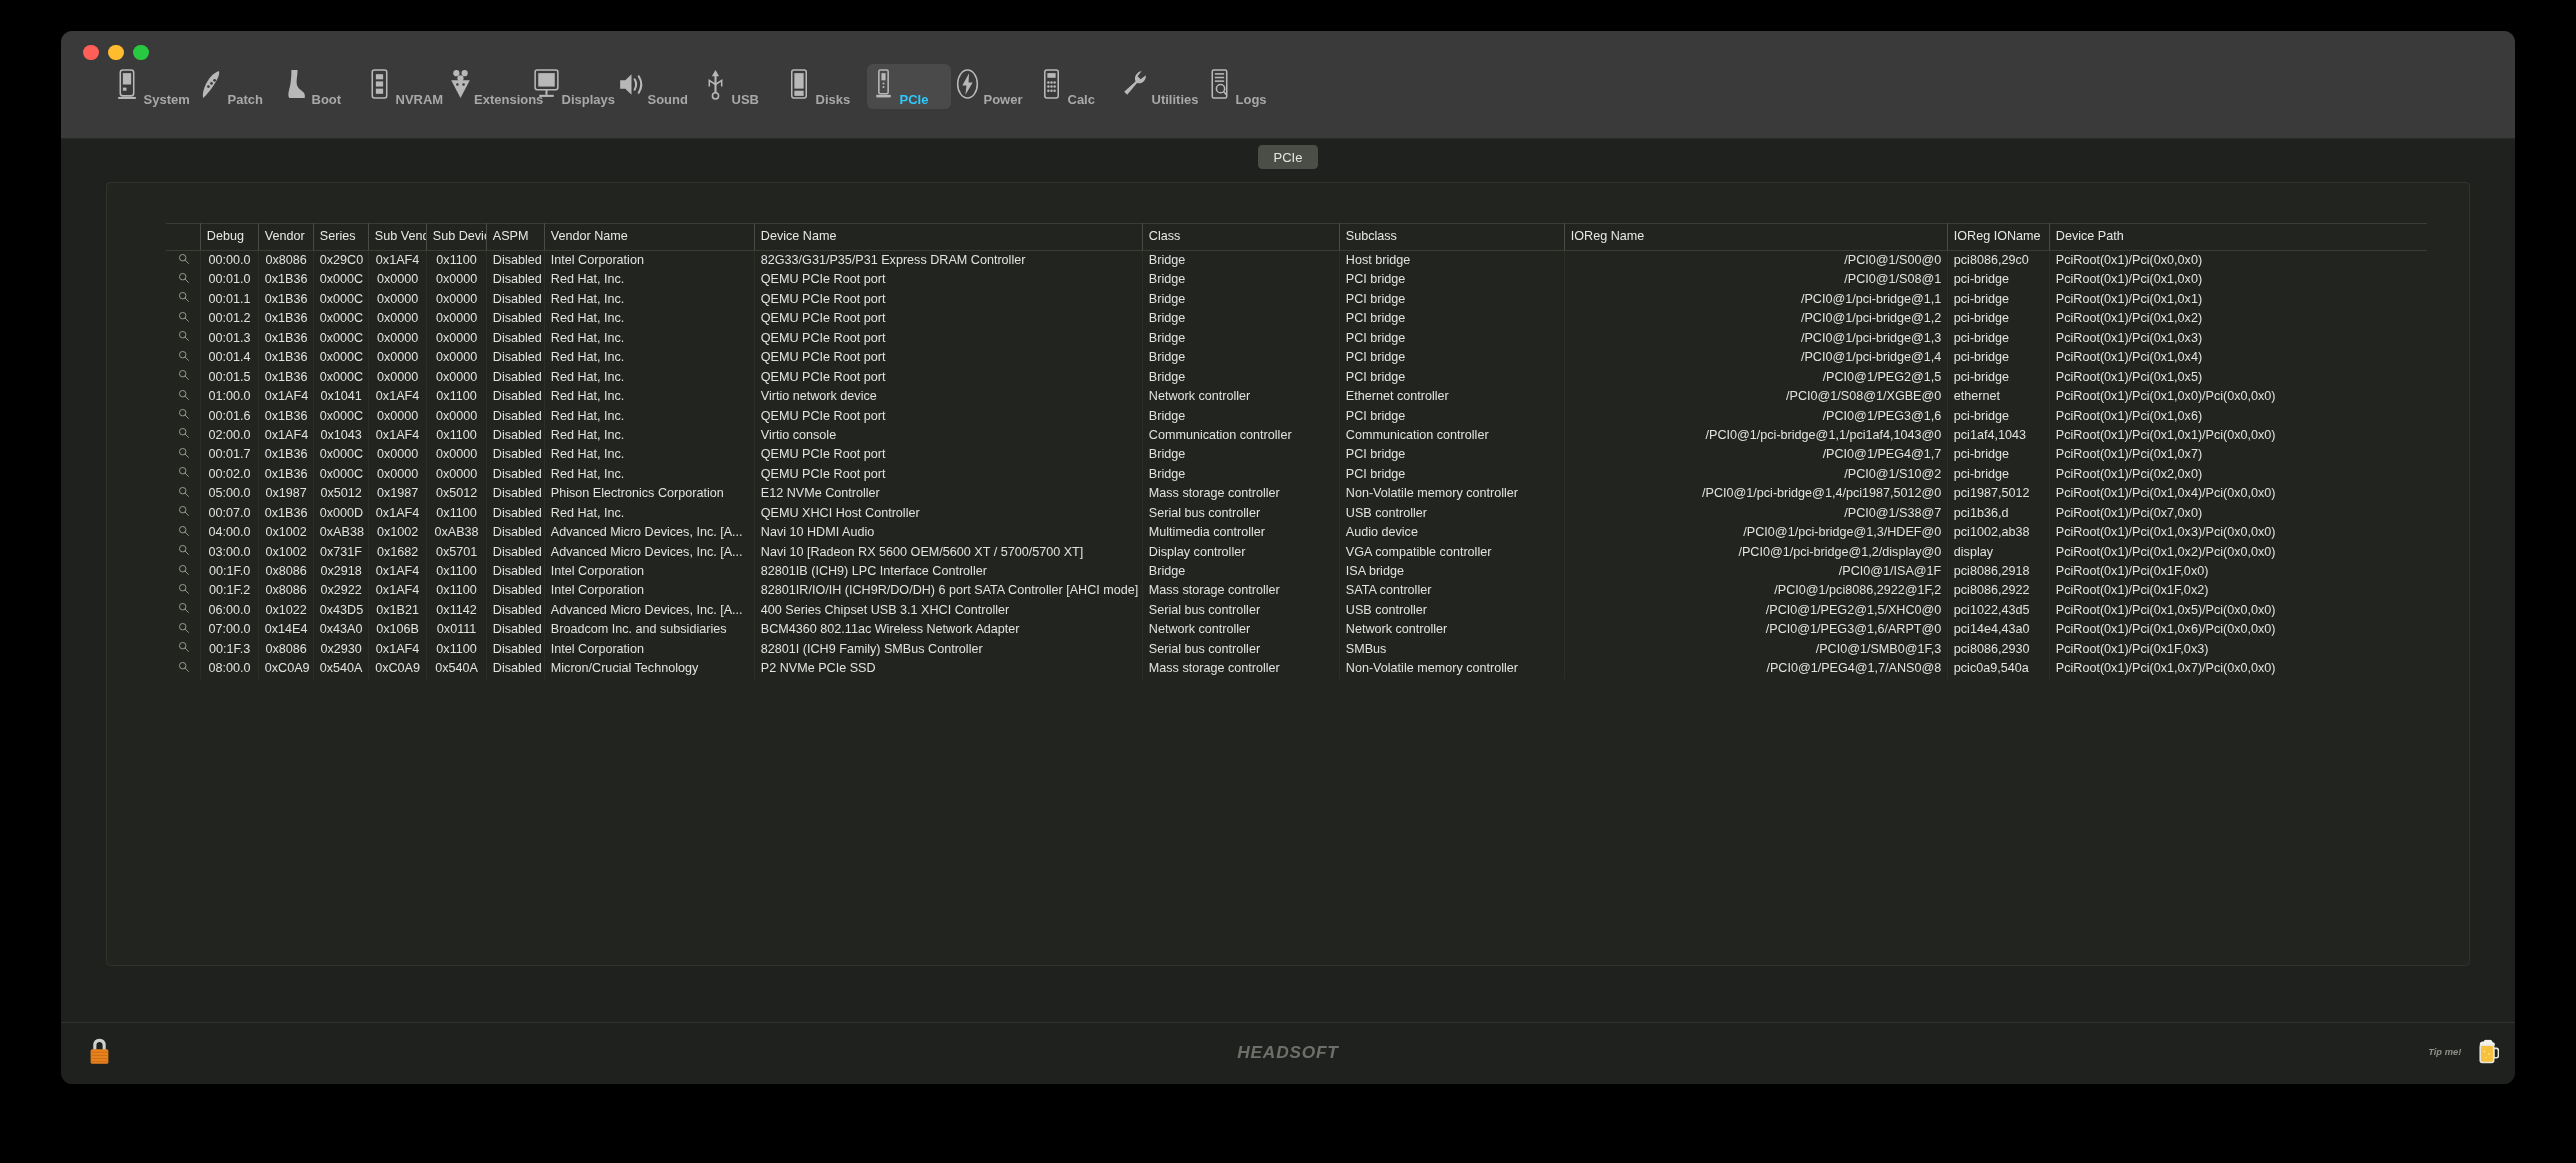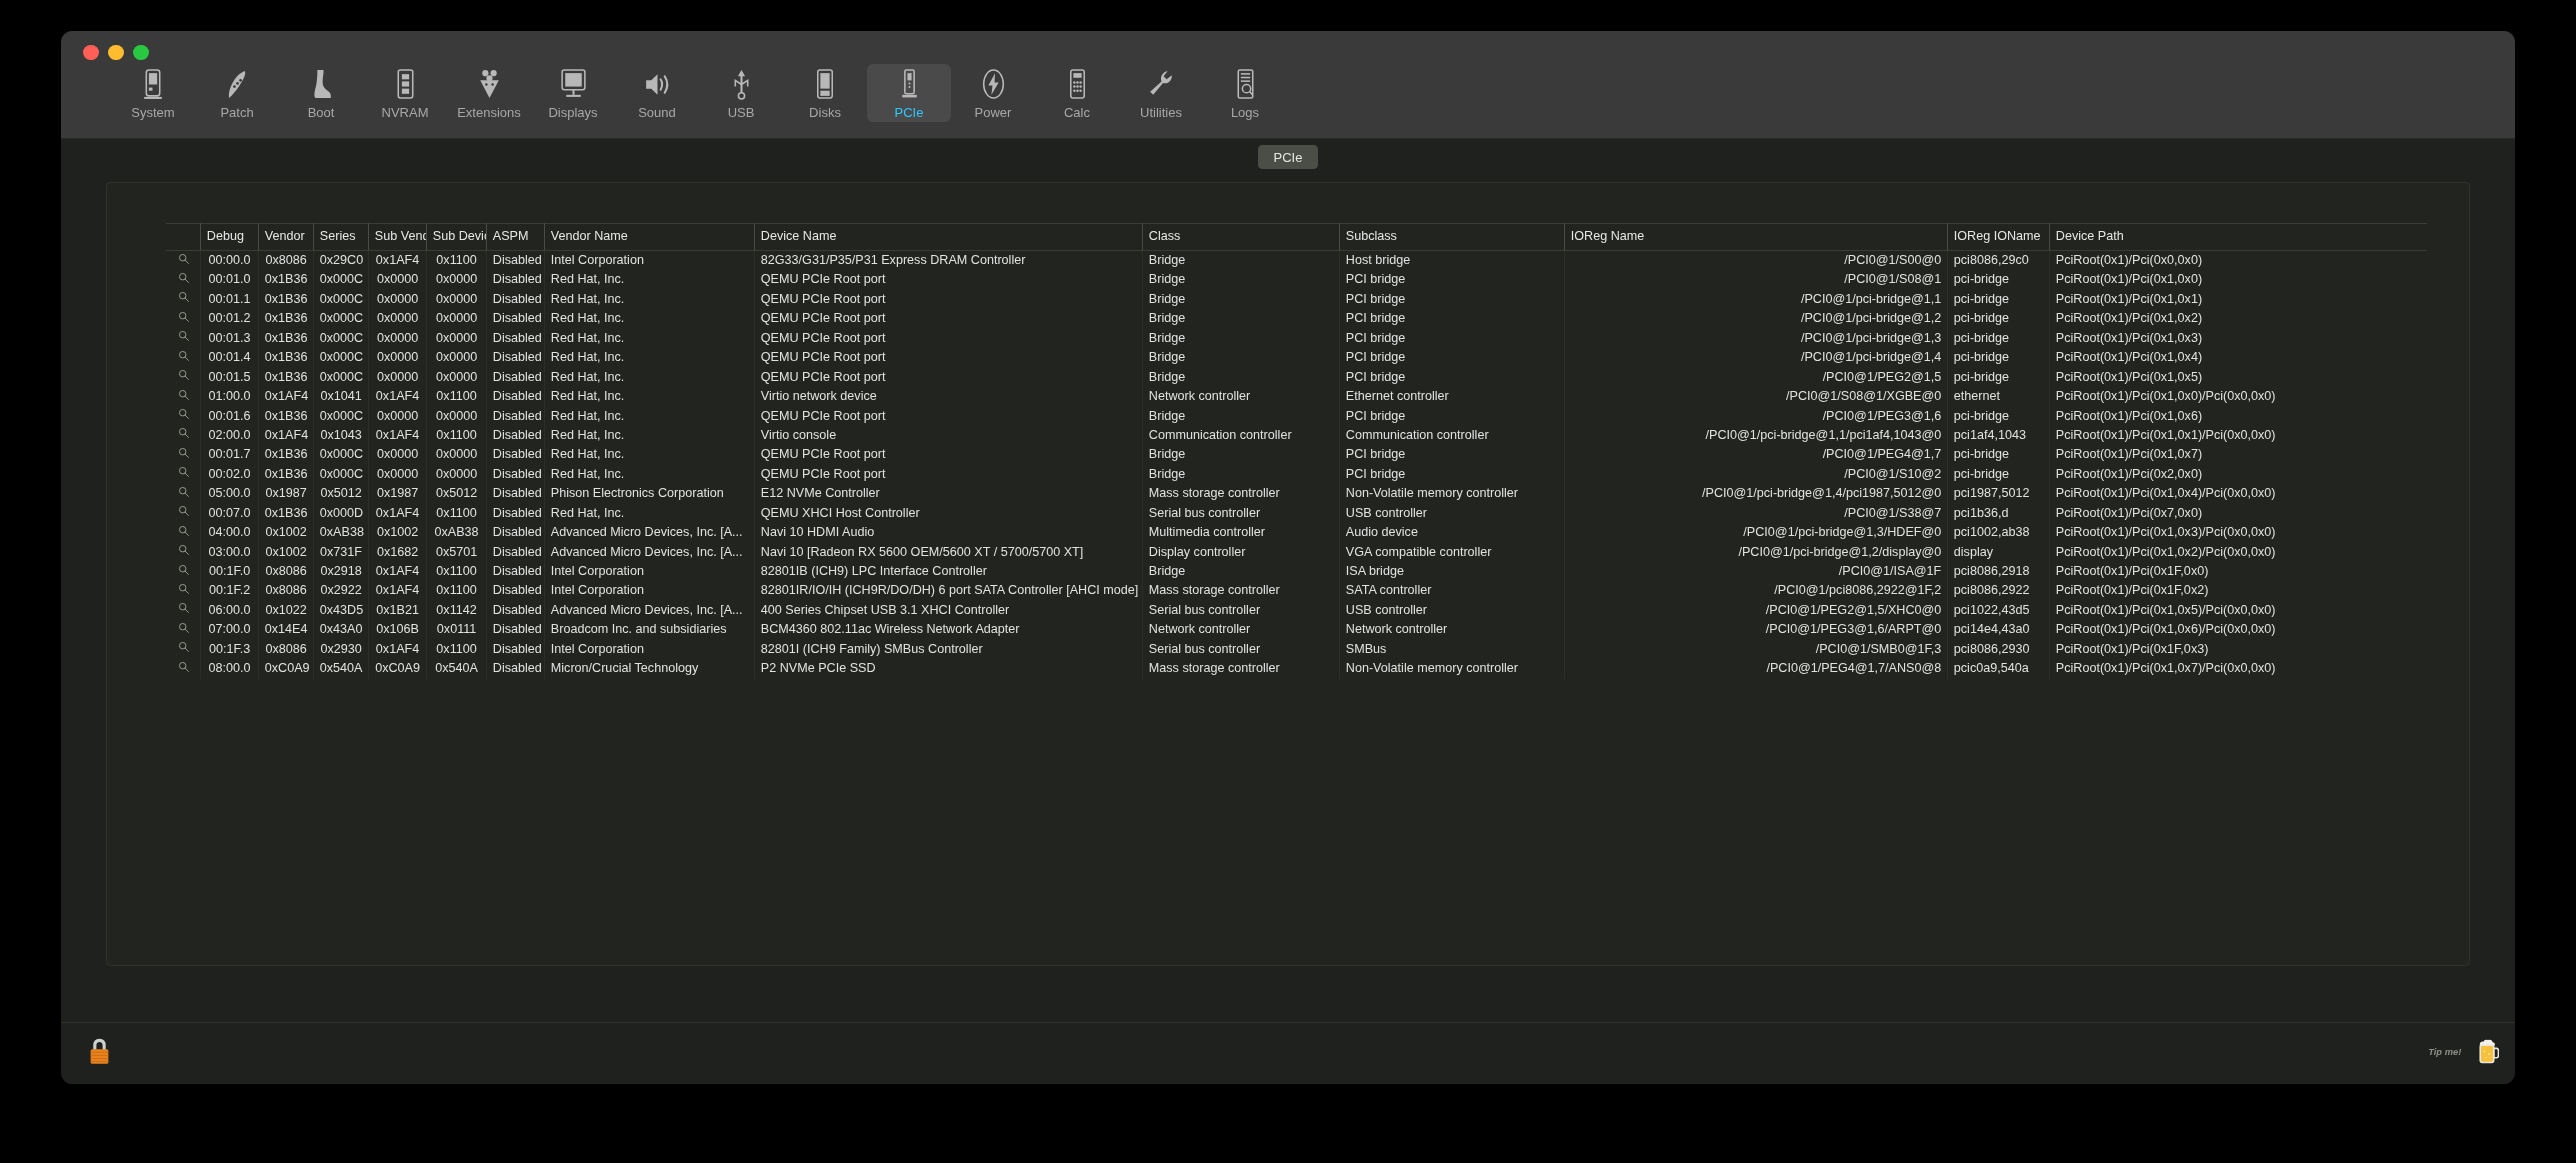--- a/index.html
+++ b/index.html
@@ -46,23 +46,24 @@
   }
 
   
   #toolbar {
     position: absolute; left: 50px; top: 32.5px;
     display: flex; align-items: flex-end; gap: 0;
   }
   .tb-item {
     width: 84px;
     padding: 5.2px 0 3.1px 0;
-    display: flex; flex-direction: column; align-items: center;
+    display: flex; flex-direction: row; align-items: flex-end;
     border-radius: 6.3px;
     cursor: default;
+    font-weight: bold;
   }
   .tb-item.active { background: #4a4a4a; }
   .tb-icon {
     height: 32.5px; width: 32.5px;
     display: flex; align-items: center; justify-content: center;
     margin-bottom: 5.2px;
   }
   .tb-icon svg { display: block; }
   .tb-label {
     font-size: 13px;
@@ -836,20 +837,21 @@
         <path d="M17 28 L17 20 Q17 10 26 10 Q35 10 35 20 L35 28" fill="none" stroke="#cfcfcf" stroke-width="6"></path>
         <rect x="9" y="27" width="34" height="28" rx="3" fill="#e8821e"></rect>
         <g stroke="#c96b12" stroke-width="1.6">
           <line x1="9" y1="33" x2="43" y2="33"></line>
             <line x1="9" y1="39" x2="43" y2="39"></line>
           <line x1="9" y1="45" x2="43" y2="45"></line>
             <line x1="9" y1="51" x2="43" y2="51"></line>
         </g>
       </svg>
     </div>
+    <div id="brand">HEADSOFT</div>
     <div id="tip">
       <span id="tip-label">Tip me!</span>
       <span>
         <svg width="23" height="26" viewBox="0 0 44 50">
           <path d="M7 14 Q7 6 14 7 Q16 2 23 4 Q30 2 32 8 Q37 8 36 15 L7 15 Z" fill="#f4f1ea"></path>
           <rect x="8" y="14" width="26" height="33" rx="4" fill="#f7c13b"></rect>
           <path d="M34 20 L40 20 Q43 20 43 25 L43 33 Q43 38 40 38 L34 38 Z" fill="none" stroke="#e9e6df" stroke-width="3"></path>
           <circle cx="16" cy="26" r="2" fill="#fbe08c"></circle>
             <circle cx="25" cy="31" r="2" fill="#fbe08c"></circle>
           <circle cx="19" cy="38" r="1.6" fill="#fbe08c"></circle>

